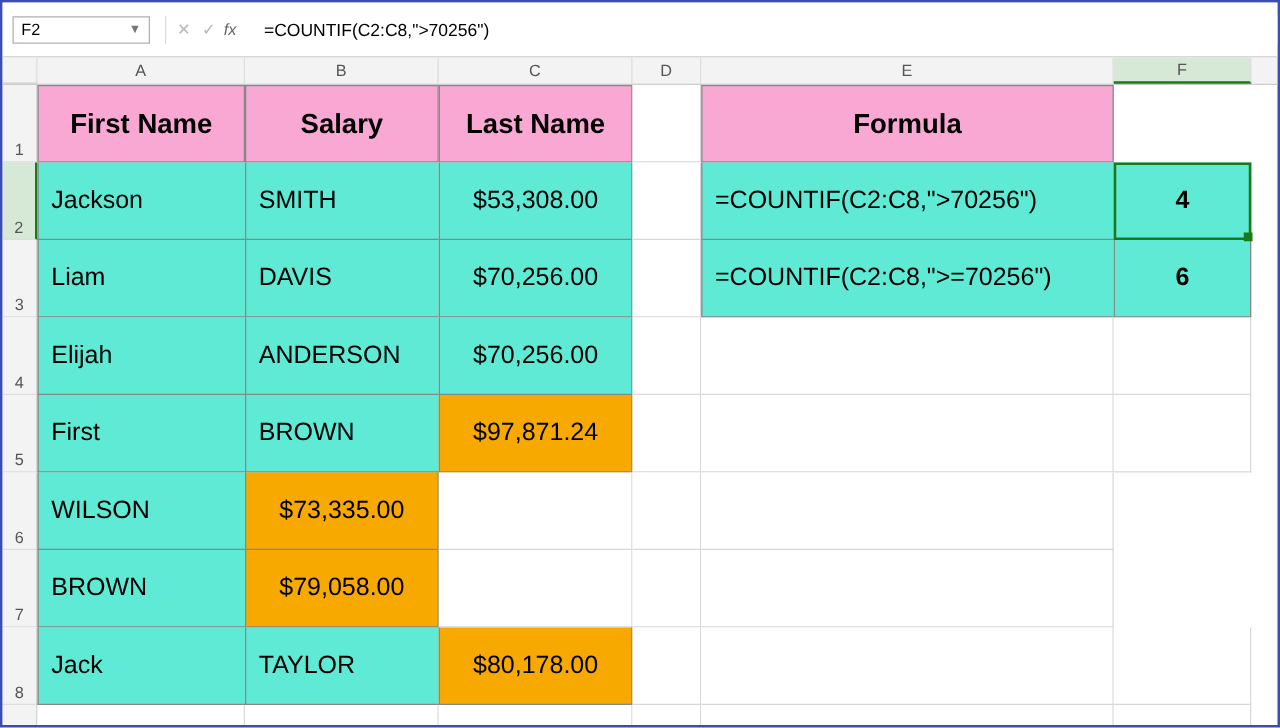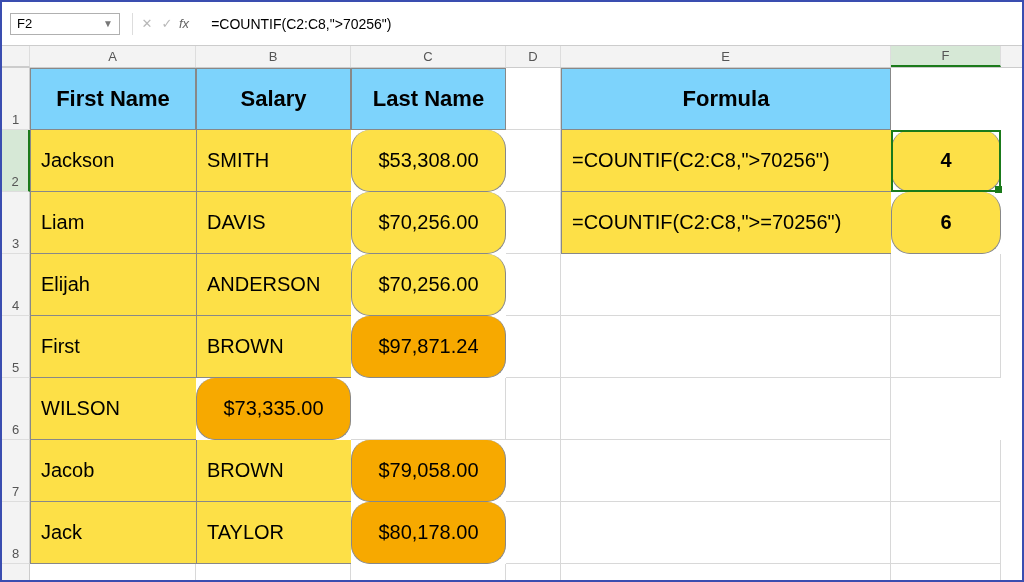--- a/index.html
+++ b/index.html
@@ -112,37 +112,37 @@
     background: #d6e8d6;
     border-right: 2px solid #1a7a1a;
   }
   .cell {
     border-right: 1px solid #d8d8d8;
     border-bottom: 1px solid #d8d8d8;
     padding: 0 10px;
     font-size: 20px;
     display: flex;
     align-items: center;
-    background: #fde047;
+    background: #5eead4;
   }
   .cell.empty { background: #fff; }
   .th {
-    background: #7dd3fc;
+    background: #f9a8d4;
     font-weight: bold;
     justify-content: center;
     font-size: 22px;
     border: 1px solid #888;
   }
   .tbl-cell {
     border: 1px solid #888;
     border-top: none;
     font-size: 20px;
   }
   .tbl-cell.left { border-right: none; }
-  .center { justify-content: center; border-radius: 19px; }
+  .center { justify-content: center; }
   .hl { background: #f7a900 !important; }
   .bold { font-weight: bold; }
   .active-cell {
     position: absolute;
     border: 2px solid #1a7a1a;
     pointer-events: none;
     z-index: 5;
   }
   .fill-handle {
     position: absolute;
@@ -240,21 +240,20 @@
       <div class="row-head">6</div>
       <div class="cell tbl-cell left">WILSON</div>
       <div class="cell tbl-cell center hl">$73,335.00</div>
       <div class="cell empty"></div>
       <div class="cell empty"></div>
       <div class="cell empty"></div>
     </div>
 
     <div class="grid-row data-row">
       <div class="row-head">7</div>
-      <div class="cell tbl-cell left">Jacob</div>
       <div class="cell tbl-cell left">BROWN</div>
       <div class="cell tbl-cell center hl">$79,058.00</div>
       <div class="cell empty"></div>
       <div class="cell empty"></div>
       <div class="cell empty"></div>
     </div>
 
     <div class="grid-row data-row">
       <div class="row-head">8</div>
       <div class="cell tbl-cell left">Jack</div>

